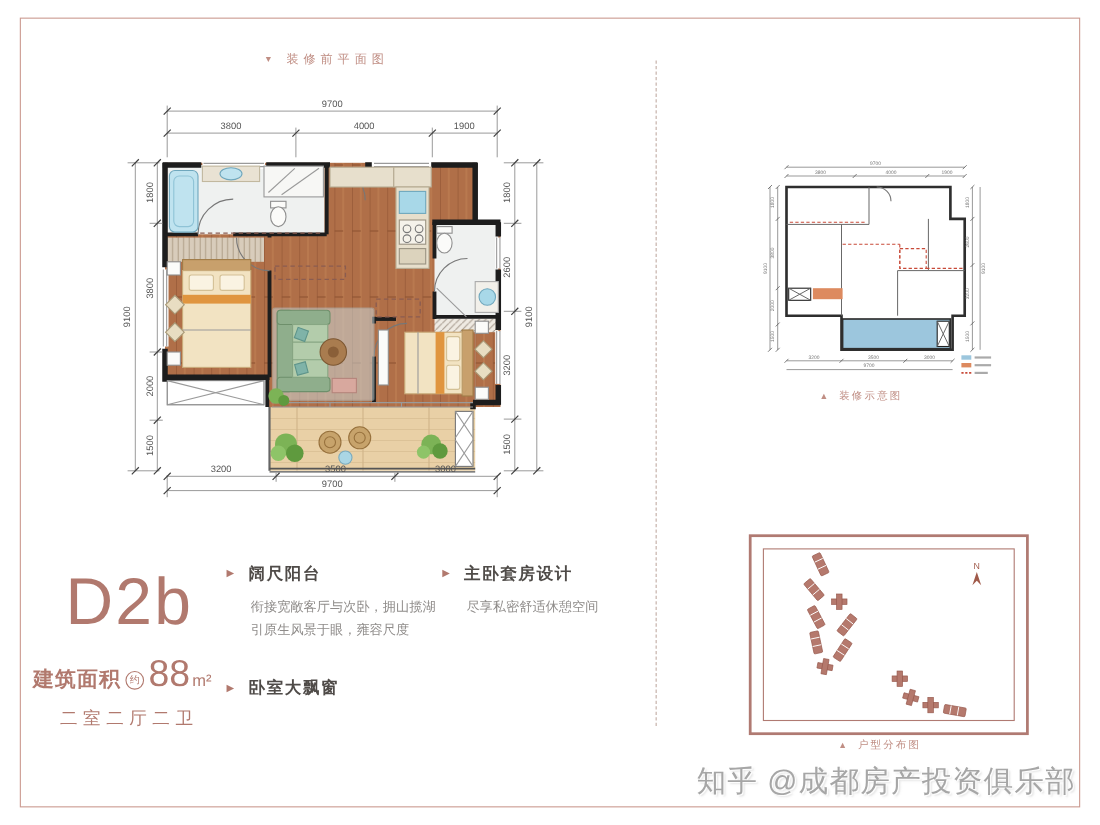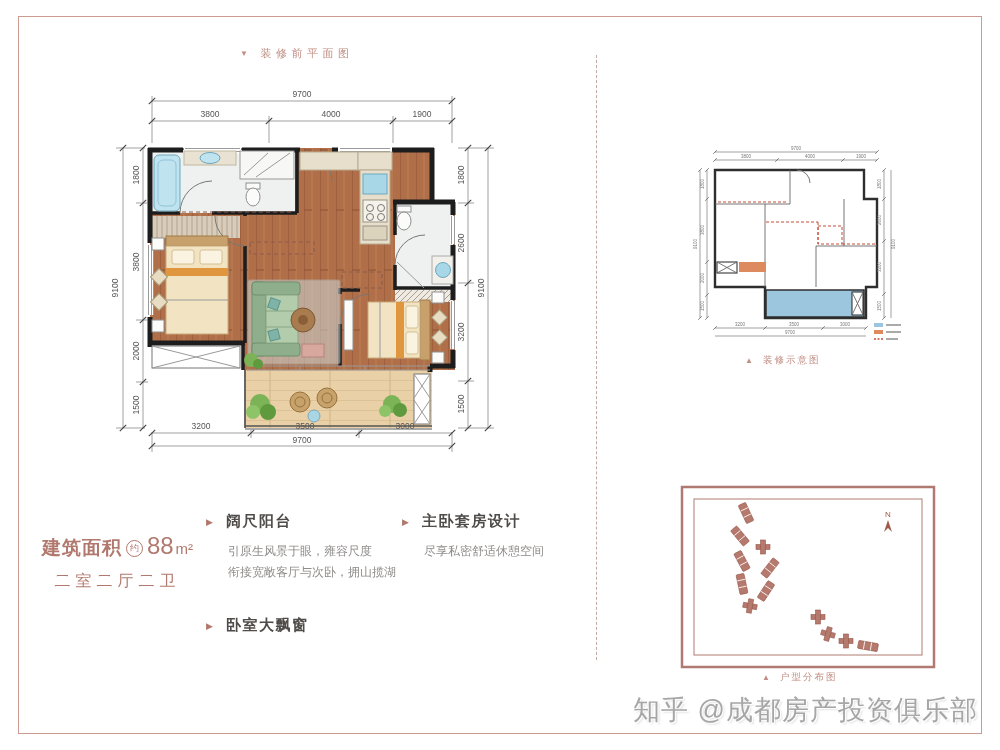--- a/index.html
+++ b/index.html
@@ -12,25 +12,25 @@
   
   .caption{position:absolute;color:#c08e84;display:flex;align-items:center;}
   .caption .mk{font-size:8px;margin-right:8px;}
   .cap-top{left:240px;top:46px;font-size:11px;letter-spacing:4.5px;}
   .cap-before{left:745px;top:354px;font-size:9.5px;letter-spacing:2px;}
   .cap-dist{left:762px;top:671px;font-size:9.5px;letter-spacing:2px;}
 
   
   .unit{position:absolute;left:30px;top:516px;width:175px;text-align:center;color:#b1796e;}
   .unit .code{font-size:60px;line-height:62px;letter-spacing:2px;}
-  .unit .arearow{margin-top:16px;display:flex;justify-content:center;align-items:baseline;gap:2px;}
+  .unit .arearow{margin-top:16px;display:flex;align-items:baseline;gap:2px;}
   .unit .aprefix{font-size:19px;font-weight:bold;letter-spacing:1px;}
   .unit .acircle{display:inline-block;width:15px;height:15px;line-height:15px;border:1.5px solid #b1796e;
                  border-radius:50%;font-size:9px;text-align:center;position:relative;top:-3px;margin:0 2px;}
-  .unit .avalue{font-size:24px;}
+  .unit .avalue{font-size:34px;}
   .unit .aunit{font-size:15px;}
   .unit .rooms{margin-top:10px;font-size:16px;letter-spacing:5px;}
 
   
   .fcol{position:absolute;}
   .fcol1{left:206px;top:512px;width:250px;}
   .fcol2{left:402px;top:512px;width:190px;}
   .fitem2{margin-top:33px;}
   .fhead{display:flex;align-items:center;}
   .fhead .tri{color:#b1796e;font-size:9px;margin-right:13px;}
@@ -516,38 +516,39 @@
   <div class="caption cap-before">
     <span class="mk">▲</span>
     <span>装修示意图</span>
   </div>
   <div class="caption cap-dist">
     <span class="mk">▲</span>
     <span>户型分布图</span>
   </div>
 
   <div class="unit">
+    <div class="code">D2b</div>
     <div class="arearow">
       <span class="aprefix">建筑面积</span>
       <span class="acircle">约</span>
       <span class="avalue">88</span>
       <span class="aunit">m²</span>
     </div>
     <div class="rooms">二室二厅二卫</div>
   </div>
 
   <div class="fcol fcol1">
     <div>
       <div class="fhead">
         <span class="tri">▶</span>
         <span class="ft">阔尺阳台</span>
       </div>
       <div class="fdesc">
+        <div>衔接宽敞客厅与次卧，拥山揽湖</div>
         <div>引原生风景于眼，雍容尺度</div>
-        <div>衔接宽敞客厅与次卧，拥山揽湖</div>
       </div>
     </div>
     <div class="fitem2">
       <div class="fhead">
         <span class="tri">▶</span>
         <span class="ft">卧室大飘窗</span>
       </div>
     </div>
   </div>
   <div class="fcol fcol2">

